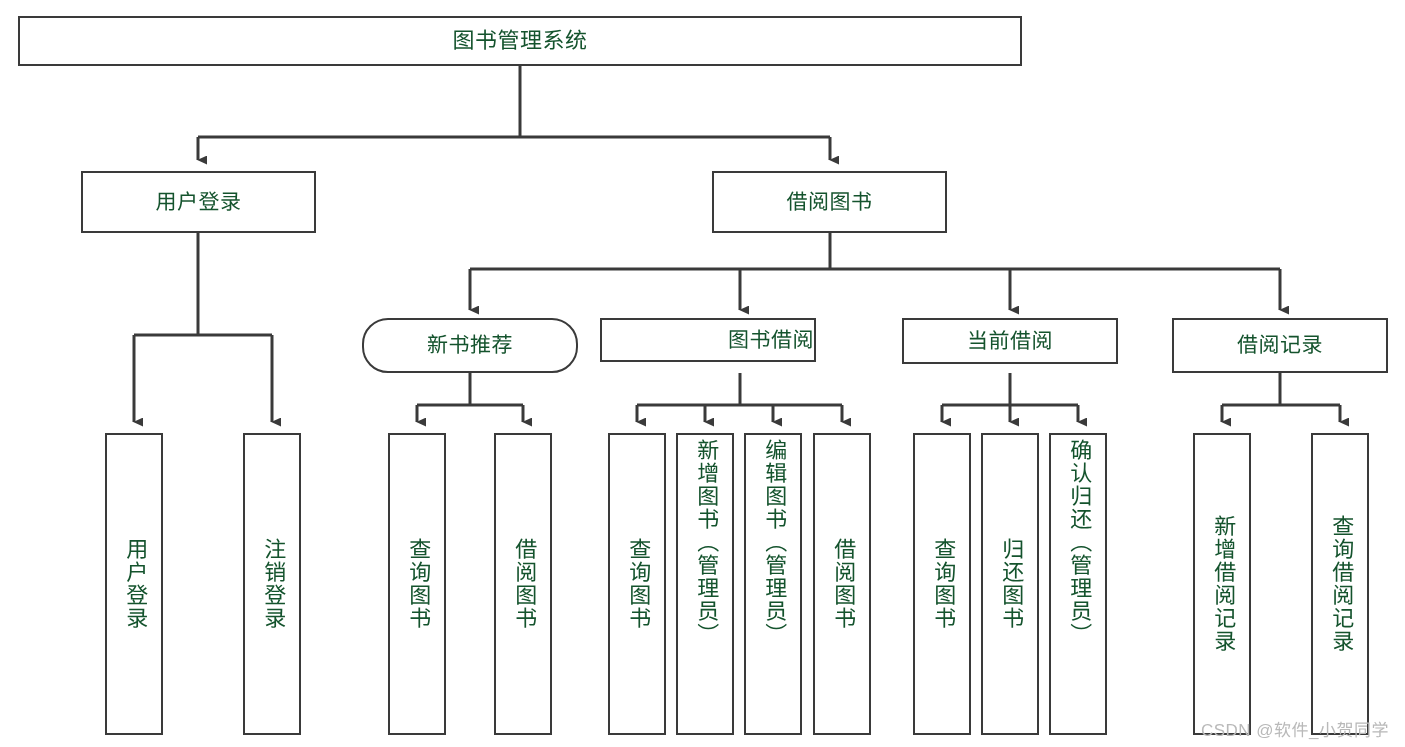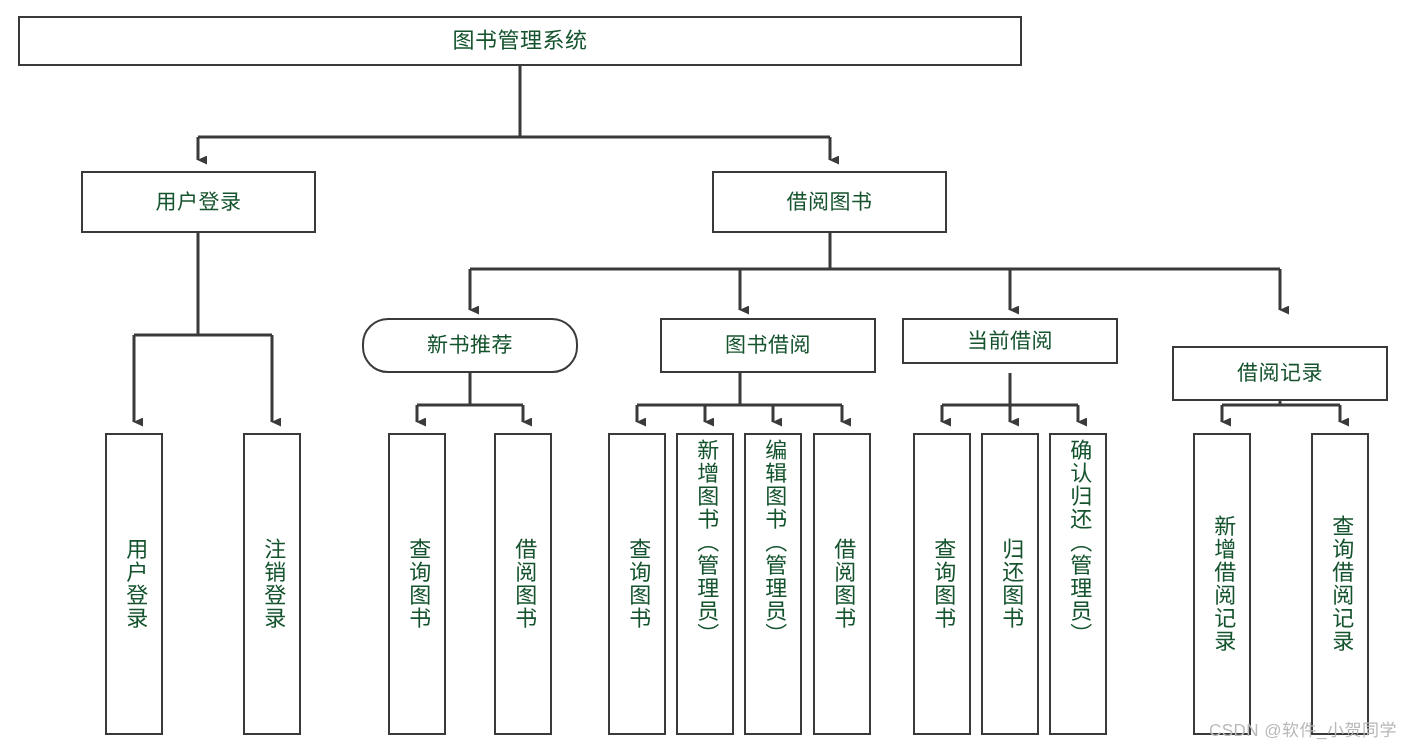--- a/index.html
+++ b/index.html
@@ -64,21 +64,21 @@
     letter-spacing: 1px;
     white-space: nowrap;
     margin: 0 auto;
   }
   .node-leaf.leaf-center {
     align-items: center;
     padding-top: 0;
   }
   #watermark {
     position: absolute;
-    right: 8px;
+    right: 16px;
     bottom: 6px;
     font-size: 17px;
     color: #b9b9b9;
     letter-spacing: 0.5px;
     white-space: nowrap;
   }
 </style>
 </head>
 <body>
 
@@ -143,29 +143,29 @@
   </div>
 
   <div class="node node-l2" style="left:712px; top:171px; width:235px; height:62px;">
     <span class="node-label">借阅图书</span>
   </div>
 
   <div class="node node-l3" style="left:362px; top:318px; width:216px; height:55px;border-radius:26px;">
     <span class="node-label">新书推荐</span>
   </div>
 
-  <div class="node node-l3" style="left:660px; top:318px; width:216px; height:55px;">
+  <div class="node node-l3" style="left:600px; top:318px; width:216px; height:44px;justify-content:flex-end;">
     <span class="node-label">图书借阅</span>
   </div>
 
   <div class="node node-l3" style="left:902px; top:318px; width:216px; height:46px;">
     <span class="node-label">当前借阅</span>
   </div>
 
-  <div class="node node-l3" style="left:1172px; top:318px; width:216px; height:55px;margin-top:28px;">
+  <div class="node node-l3" style="left:1172px; top:318px; width:216px; height:55px;">
     <span class="node-label">借阅记录</span>
   </div>
 
   <div class="node node-leaf leaf-center" style="left:105px; top:433px; width:58px; height:302px;">
     <span class="node-label">用户登录</span>
   </div>
 
   <div class="node node-leaf leaf-center" style="left:243px; top:433px; width:58px; height:302px;">
     <span class="node-label">注销登录</span>
   </div>

